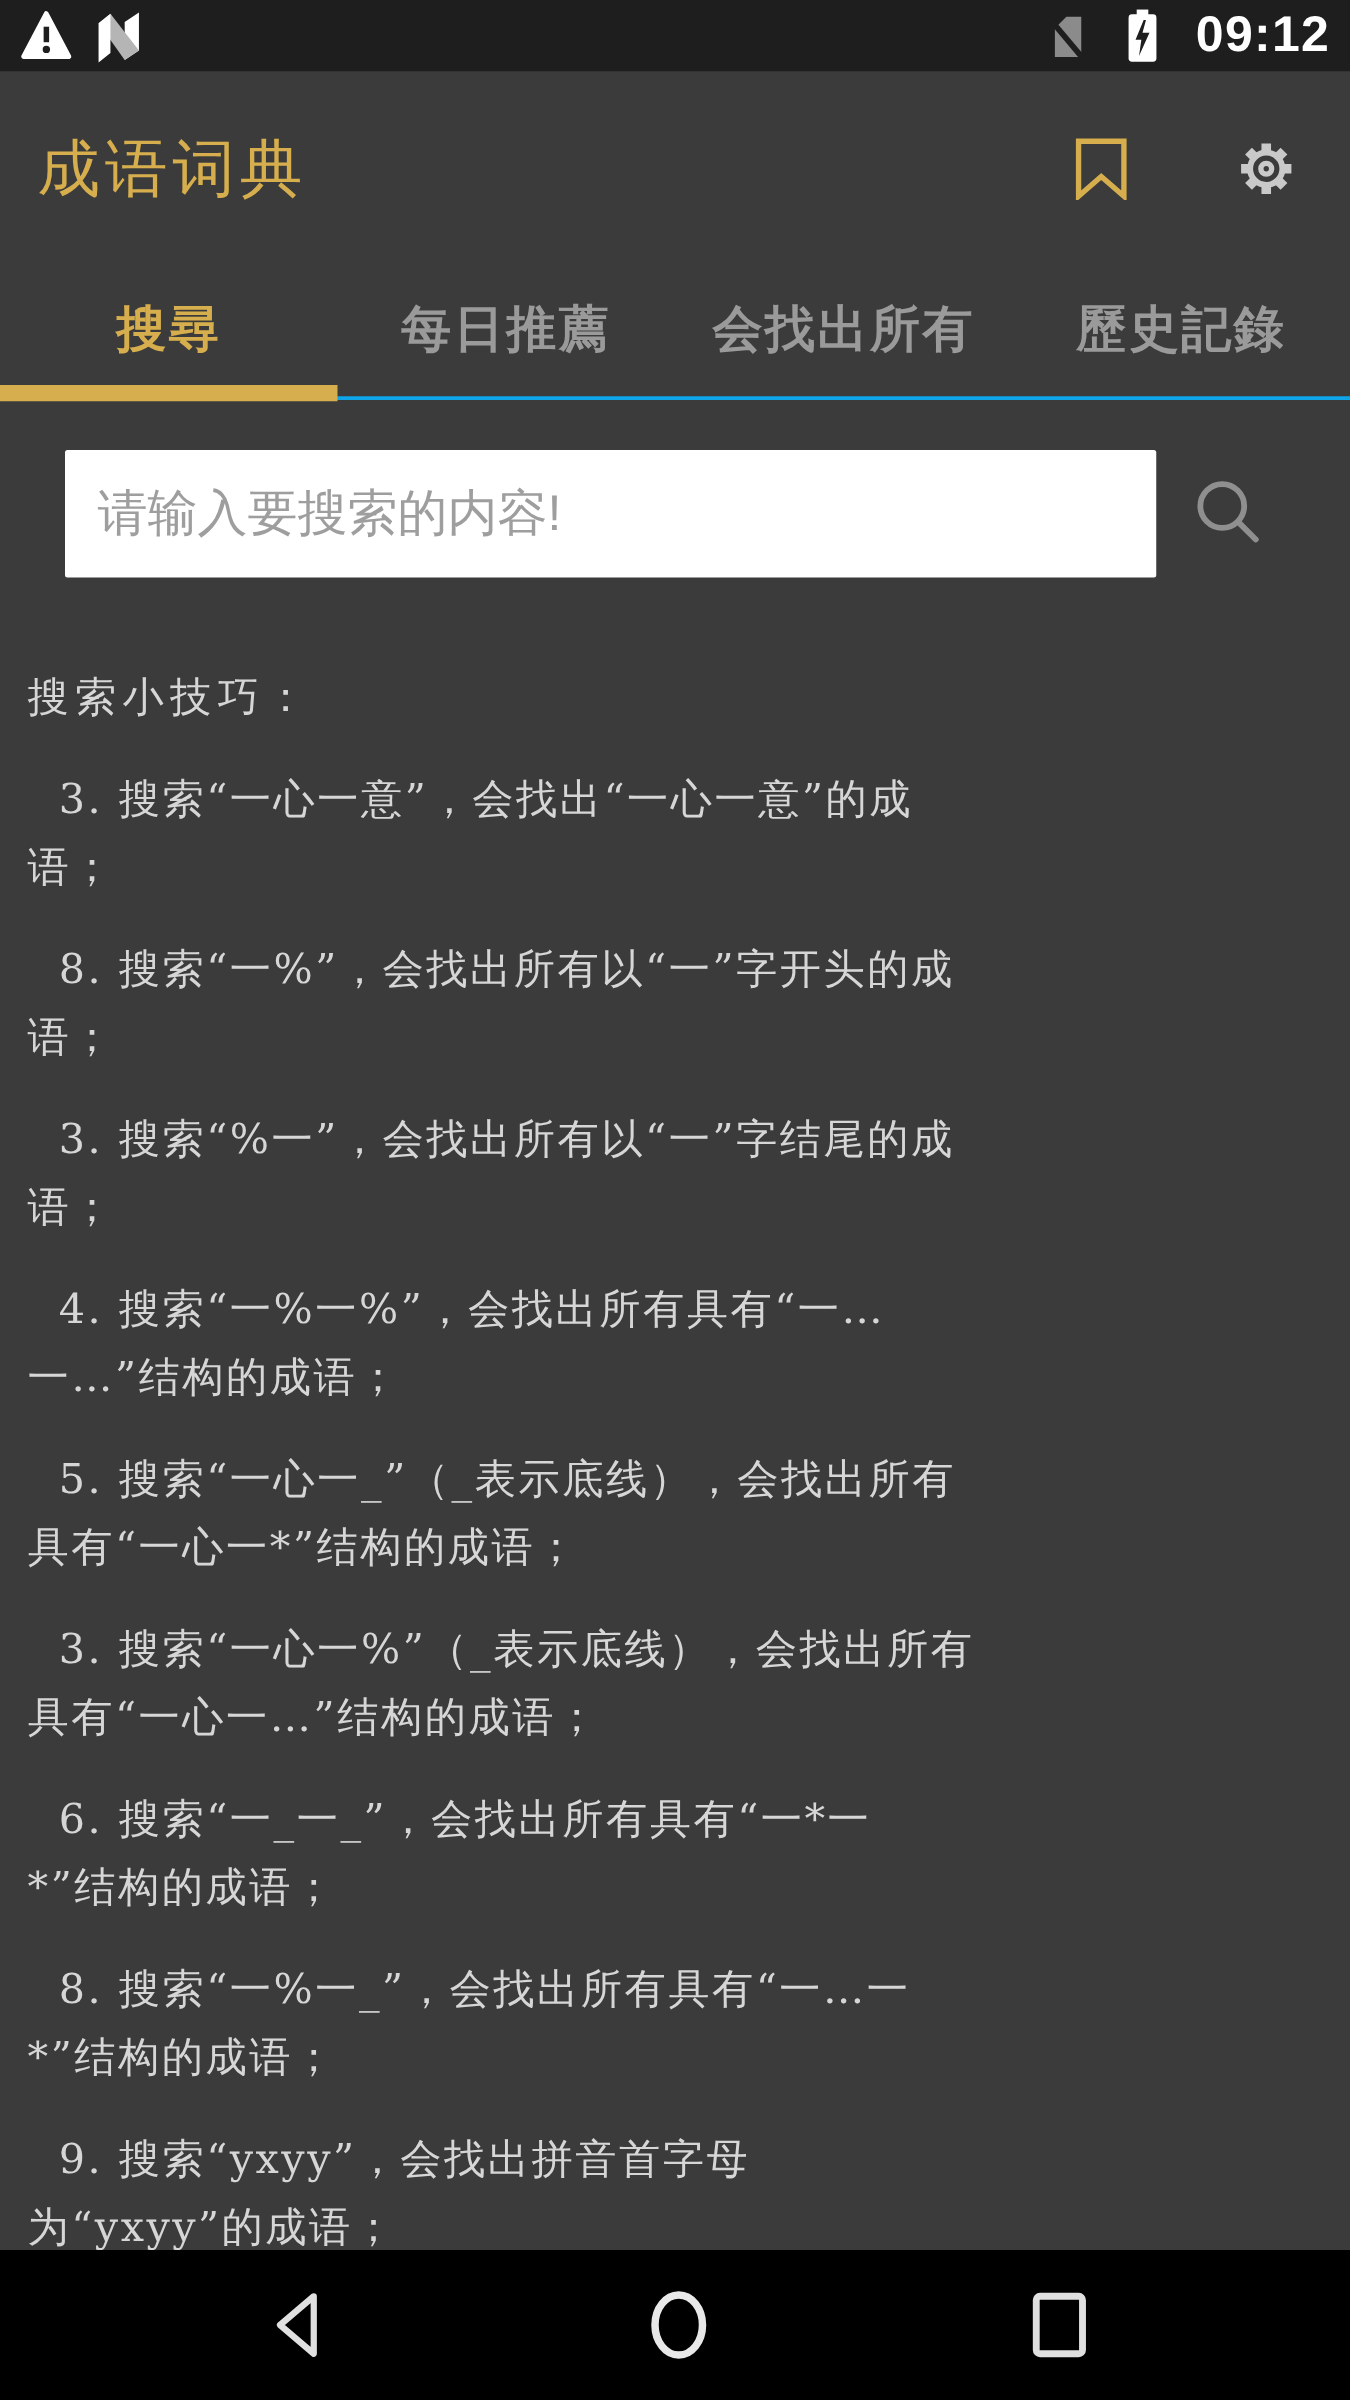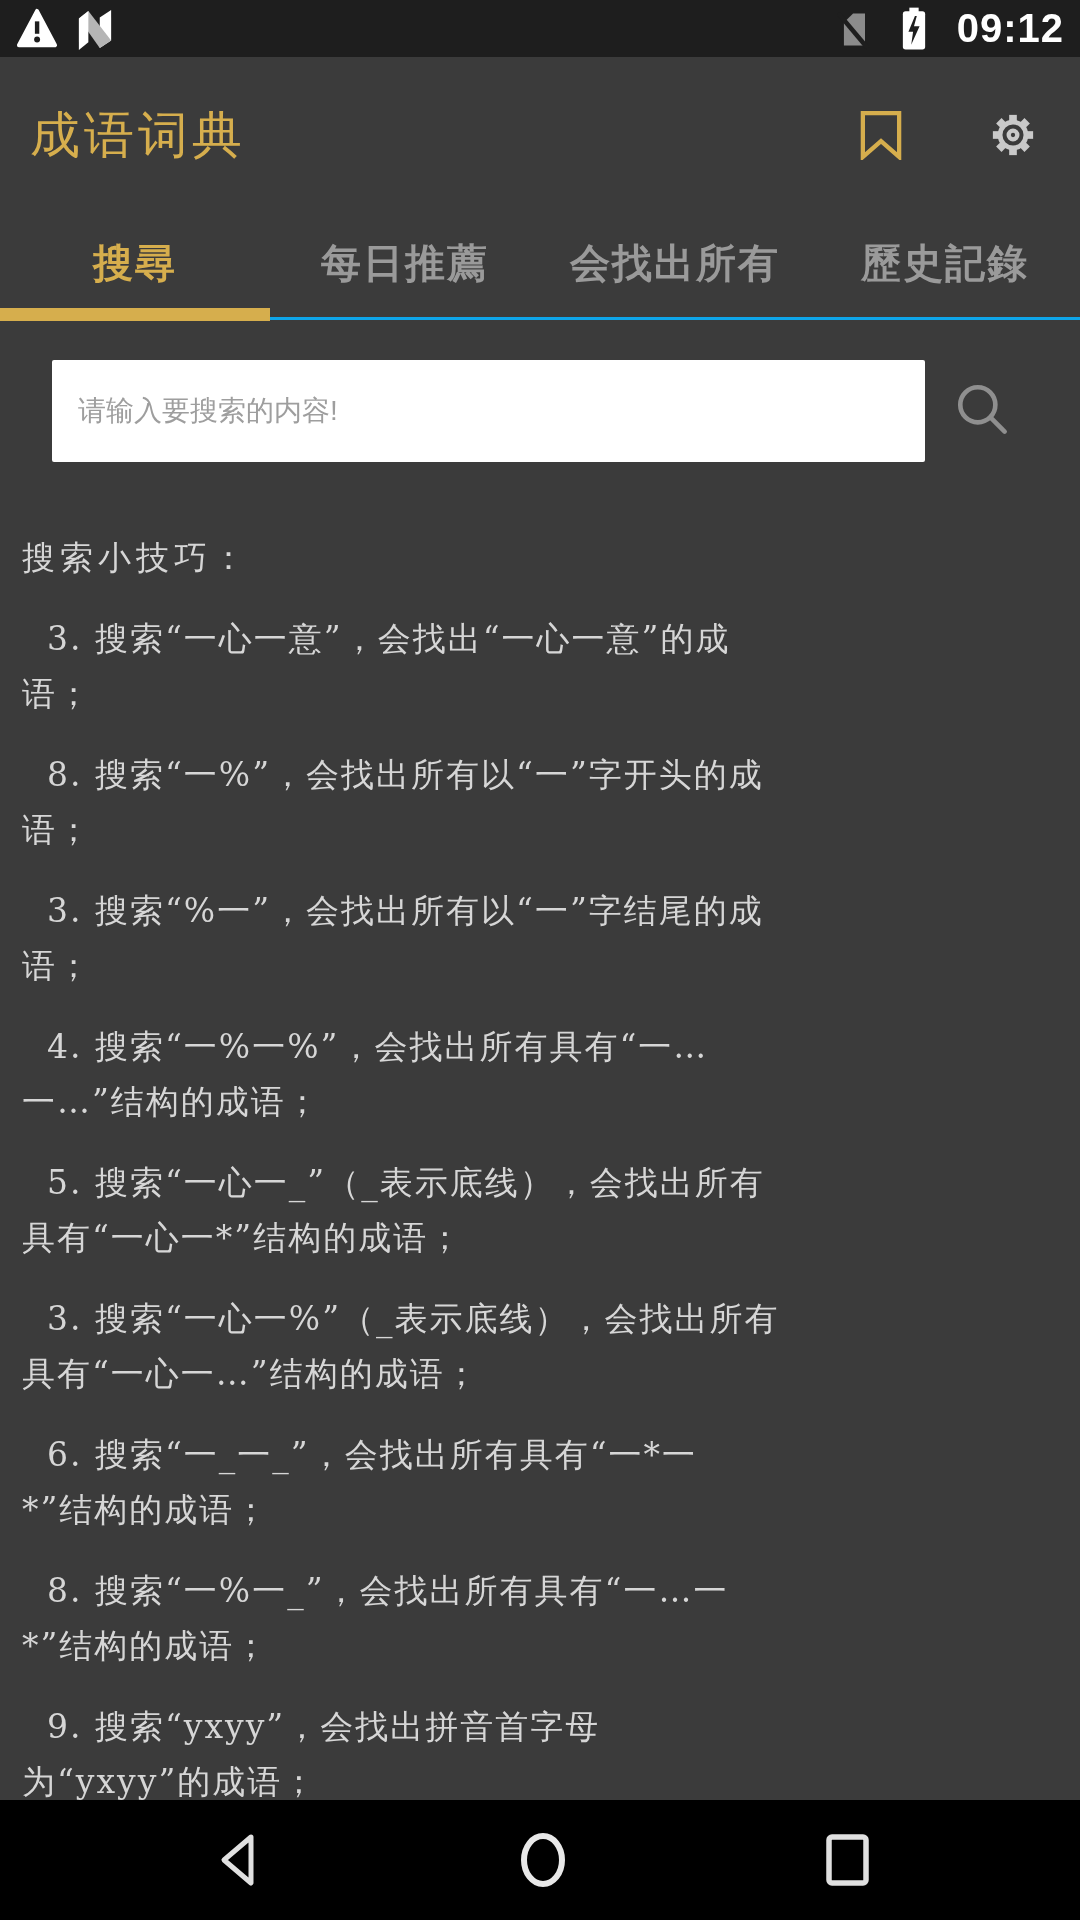--- a/index.html
+++ b/index.html
@@ -38,21 +38,21 @@
     font-family:"DejaVu Serif","Liberation Serif",serif; cursor:pointer;
   }
   .tab.active { color:#d6ae4d; }
   .tab-indicator {
     position:absolute; left:0; bottom:-4px; width:25%; height:13px; background:#d6ae4d;
   }
   
   .search-row { margin:40px 0 0 52px; display:flex; align-items:center; }
   .search-input {
     width:873px; height:102px; background:#ffffff; border:none; border-radius:2px;
-    padding:0 26px; font-size:28px; color:#333333;
+    padding:0 26px; font-size:40px; color:#333333;
     font-family:"Liberation Sans",sans-serif; outline:none;
   }
   .search-input::placeholder { color:#9e9e9e; }
   .search-btn { background:none; border:none; margin-left:26px; padding:0; cursor:pointer; display:flex; }
   
   .tips {
     margin:68px 20px 0 22px; color:#d6d6d6;
     font-family:"DejaVu Serif","Liberation Serif",serif;
     font-size:33px; line-height:55px; letter-spacing:2px;
   }

